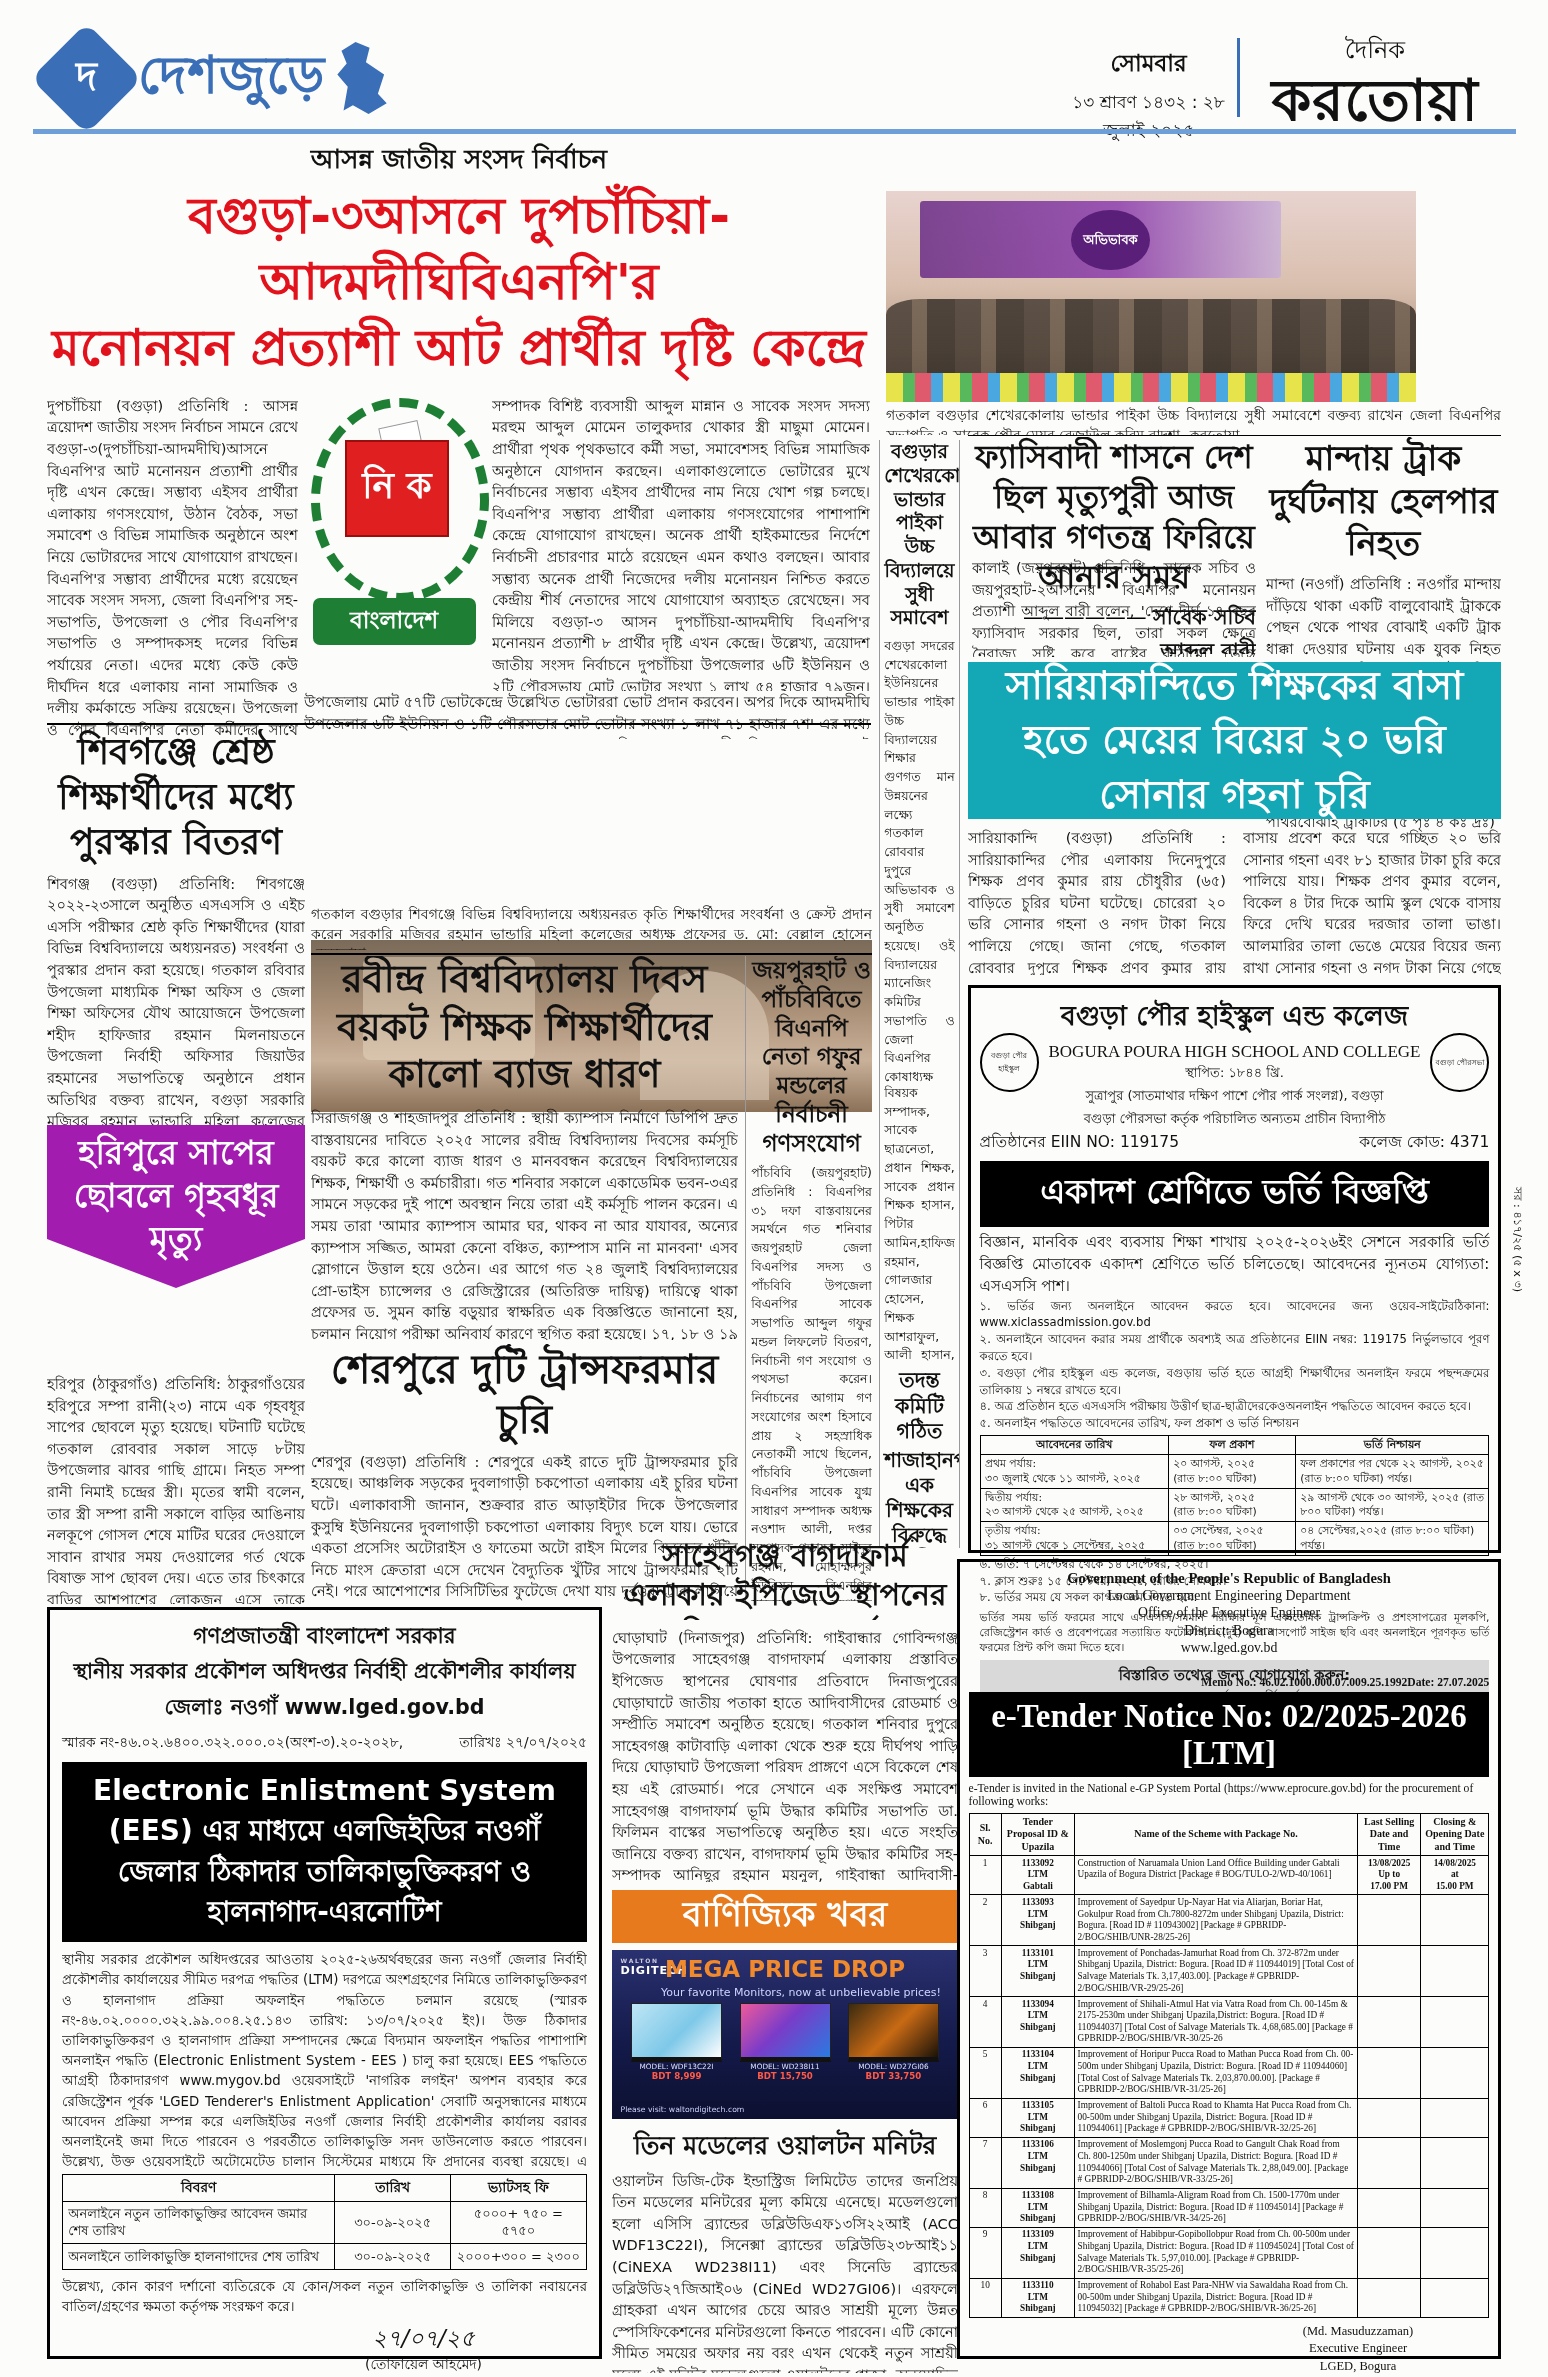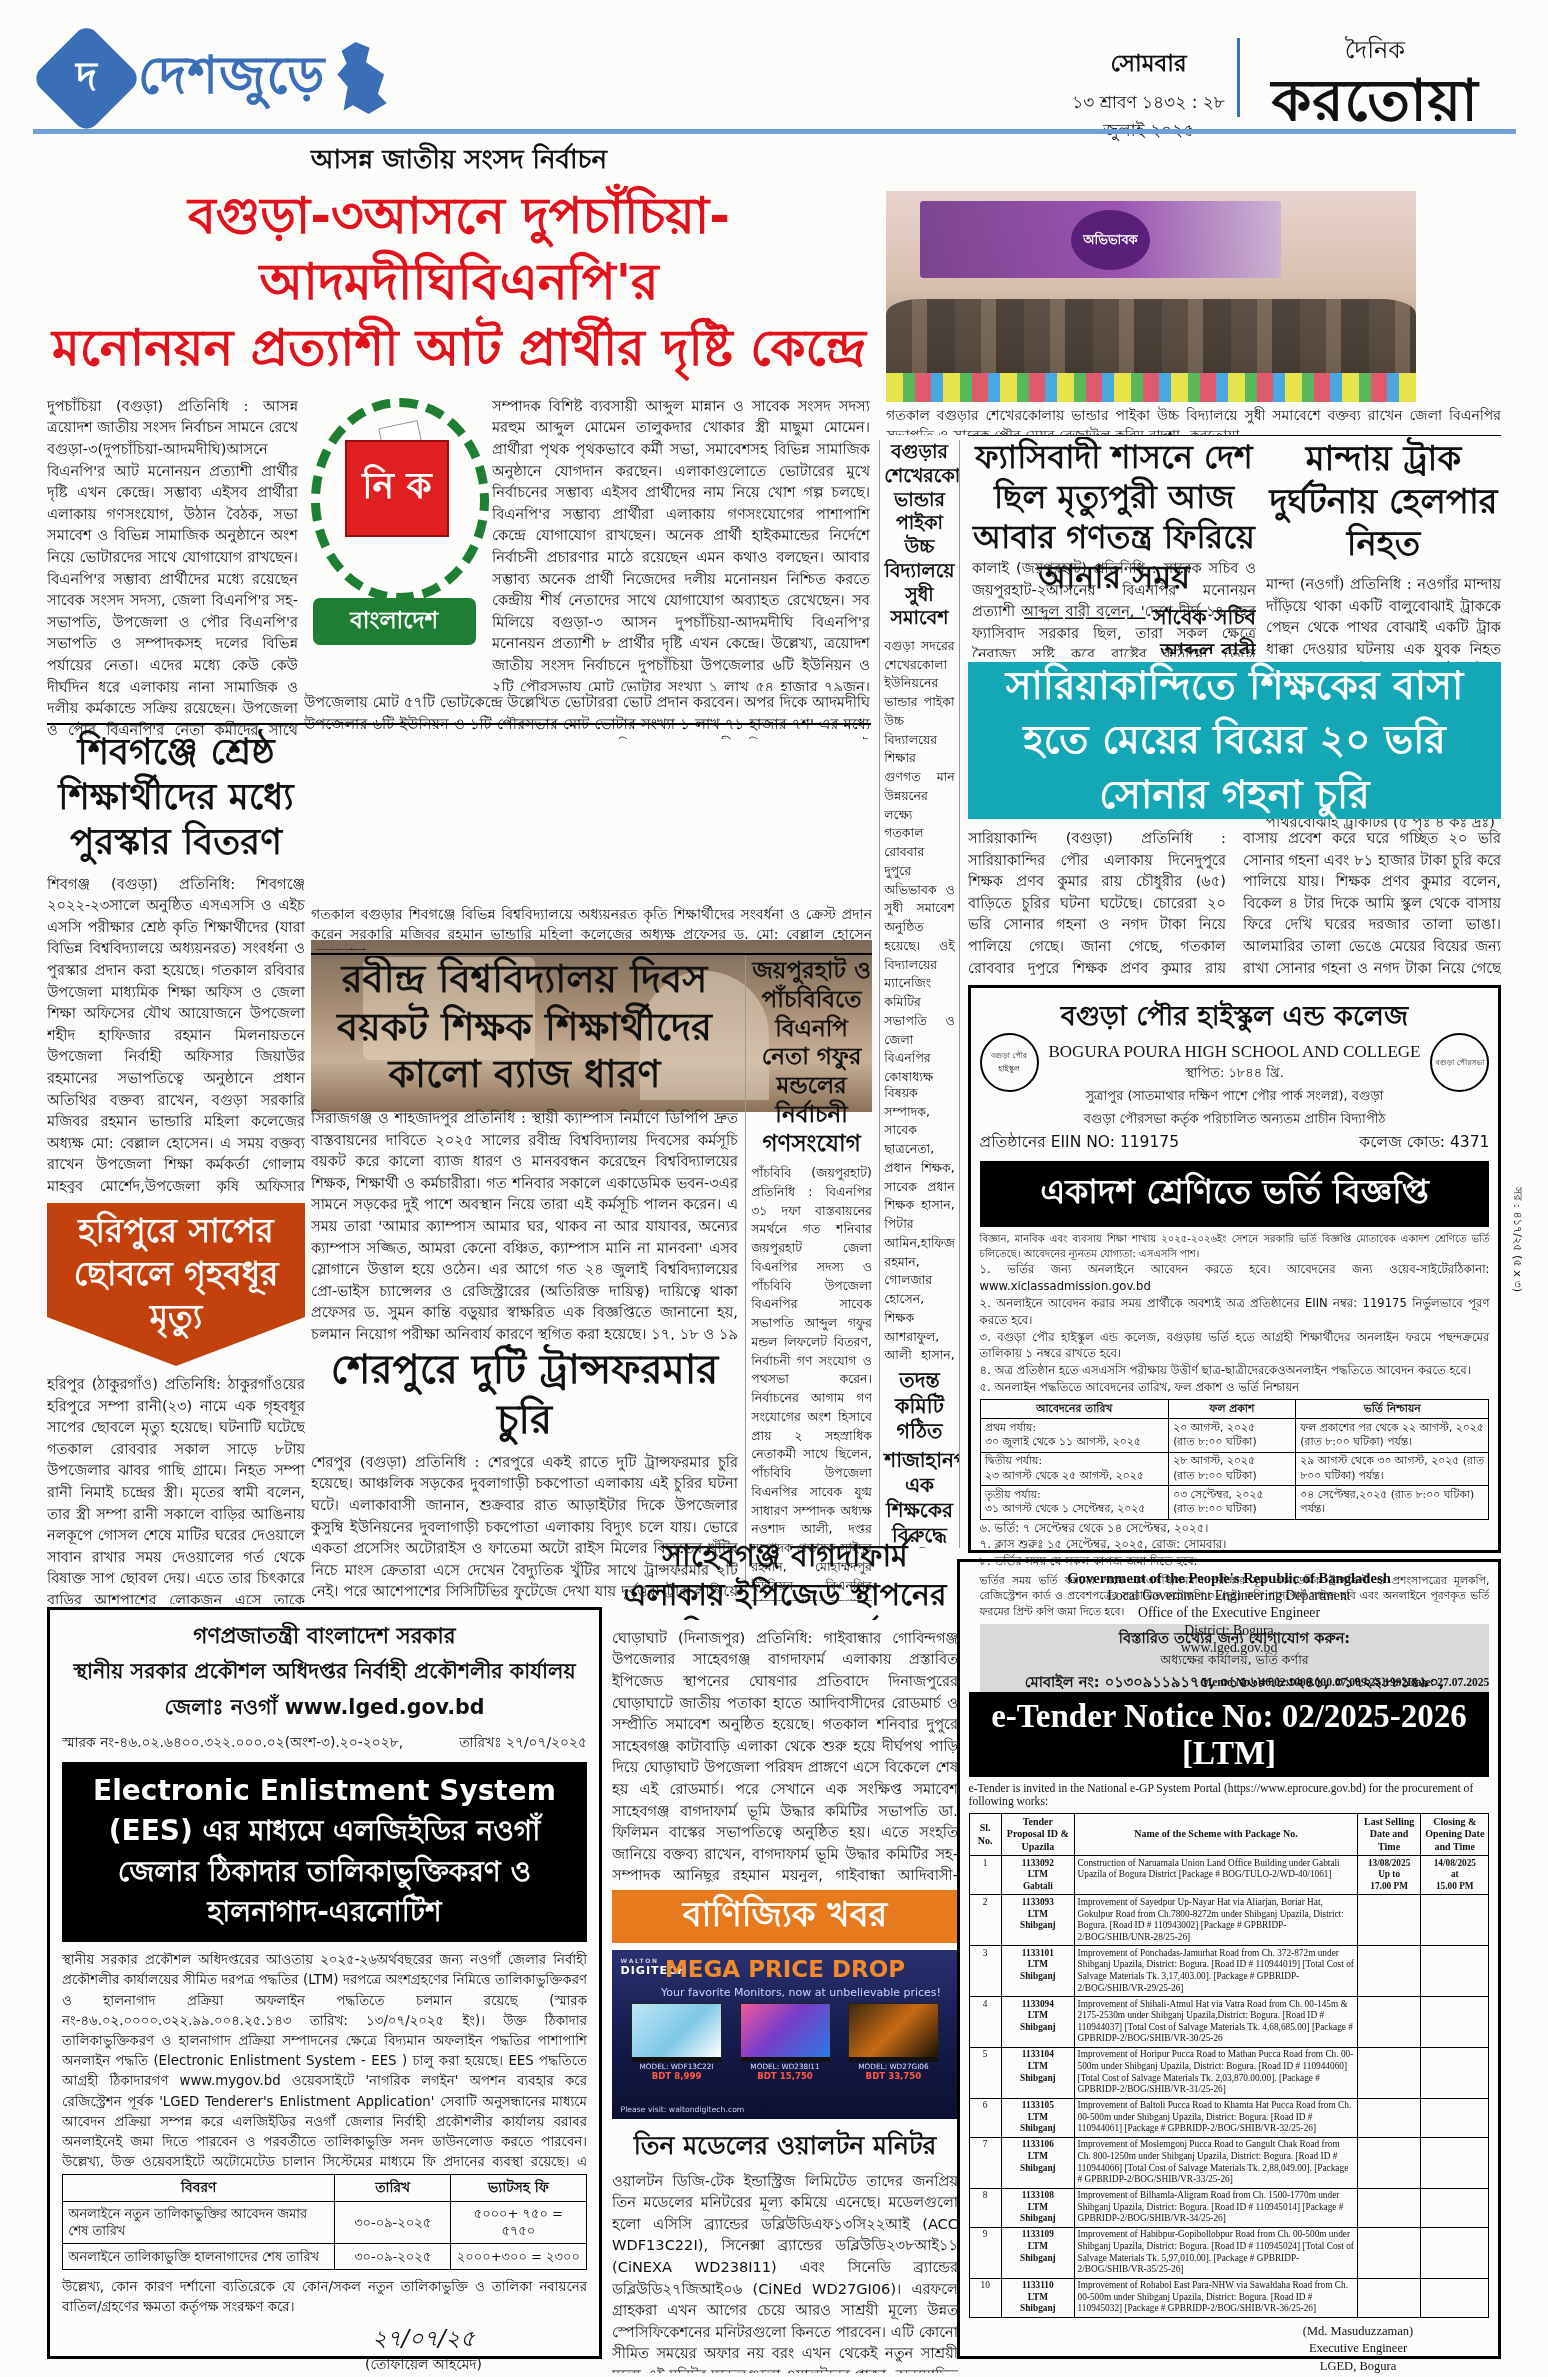--- a/index.html
+++ b/index.html
@@ -75,21 +75,21 @@
   #teal-box .t{font-size:39px;font-weight:bold;text-align:center;line-height:1.4;}
   #teal-body{left:968px;top:827px;width:533px;height:148px;column-count:2;column-gap:17px;}
 
   
   #shibganj{left:47px;top:729px;width:258px;height:464px;}
   #shibganj .story-head{font-size:36px;margin-bottom:8.6px;}
   #rabindra{left:311px;top:956px;width:427px;height:384px;}
   #rabindra .story-head{font-size:38px;margin-bottom:8.6px;}
   #gafur{left:745px;top:956px;width:127px;height:645px;border-left:0.9px solid #999;padding-left:5.2px;box-sizing:border-box;}
   #gafur .story-head{font-size:23px;margin-bottom:6.9px;}
-  #haripur-ribbon{left:47px;top:1203px;width:258px;height:163px;background:#c2410c;
+  #haripur-ribbon{left:47px;top:1125px;width:258px;height:163px;background:#a21caf;
       clip-path:polygon(0 0,100% 0,100% 70%,50% 100%,0 70%);display:flex;align-items:flex-start;justify-content:center;}
   #haripur-ribbon .t{color:#fff;font-size:33px;font-weight:bold;text-align:center;line-height:1.3;margin-top:6.9px;}
   #haripur-body{left:47px;top:1373px;width:258px;height:231px;}
   #sherpur{left:311px;top:1344px;width:427px;height:258px;}
   #sherpur .story-head{font-size:40px;margin-bottom:6.9px;}
 
   
   #midbot{left:612px;top:1536px;width:346px;height:841px;}
   #sahebganj-head{font-size:30px;font-weight:bold;text-align:center;line-height:1.3;height:84px;overflow:hidden;}
   #sahebganj-body{height:255px;margin-top:6.9px;}
@@ -131,21 +131,21 @@
   .sc-head{display:flex;align-items:center;gap:6.9px;}
   .sc-seal{width:55px;height:55px;border:2.6px solid #000;border-radius:50%;flex:0 0 auto;display:flex;align-items:center;justify-content:center;font-size:7.7px;text-align:center;}
   .sc-mid{flex:1;text-align:center;}
   .sc-bn{font-size:27px;font-weight:bold;}
   .sc-en{font-family:"Liberation Serif",serif;font-size:17px;margin-top:1.7px;}
   .sc-est{font-size:13px;margin-top:1.7px;}
   .sc-addr{font-size:13px;margin-top:1.7px;}
   .sc-sub{font-size:13px;margin-top:1.7px;}
   .sc-eiin-row{display:flex;justify-content:space-between;font-size:15.5px;margin-top:0;}
   #sc-banner{background:#000;color:#fff;text-align:center;font-size:33px;font-weight:bold;padding:5.2px 0;margin-top:5.2px;}
-  #sc-intro{font-size:10px;line-height:1.45;text-align:justify;margin-top:5.2px;}
+  #sc-intro{font-size:15px;line-height:1.45;text-align:justify;margin-top:5.2px;}
   .sc-li{font-size:11.6px;line-height:1.45;text-align:justify;}
   .sc-table{width:100%;border-collapse:collapse;margin-top:3.4px;}
   .sc-table th,.sc-table td{border:1.3px solid #000;padding:1.7px 4.3px;font-size:10.8px;line-height:1.35;white-space:pre-line;}
   .sc-table th{text-align:center;}
   #sc-docs{font-size:10.8px;line-height:1.4;text-align:justify;margin-top:3.4px;}
   #sc-contact{background:#d9d9d9;text-align:center;margin-top:5.2px;padding:3.4px 0;}
   #sc-contact .c1{font-size:14.6px;font-weight:bold;}
   #sc-contact .c2{font-size:12.5px;}
   #sc-contact .c3{font-size:14.6px;font-weight:bold;}
   #school-ref{left:1507px;top:1187px;writing-mode:vertical-rl;font-size:11.2px;}

